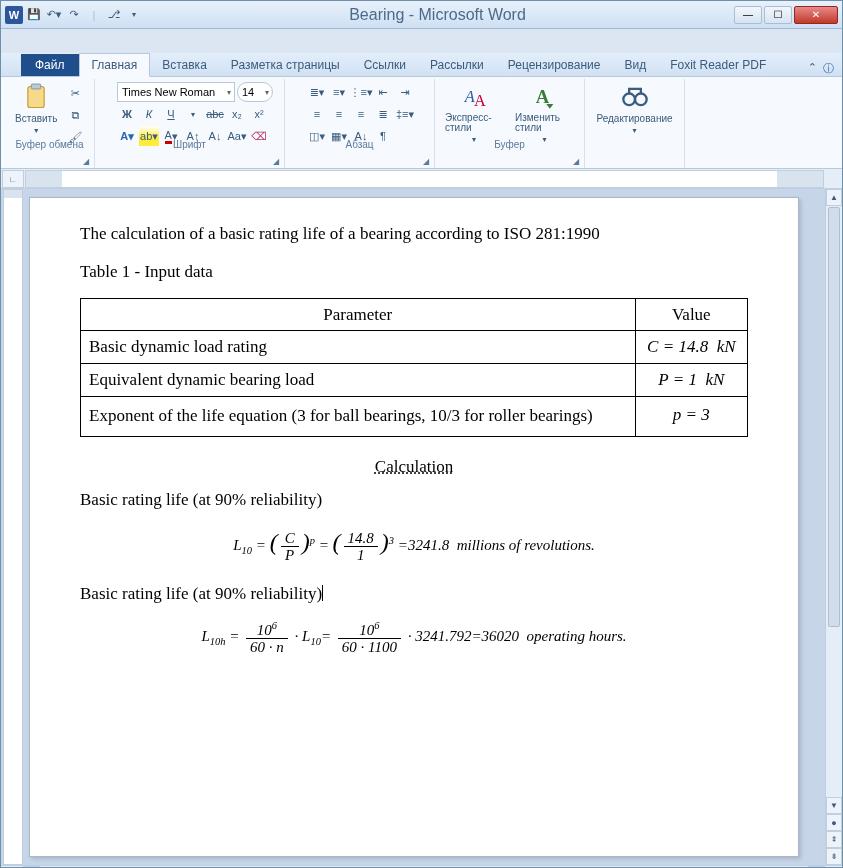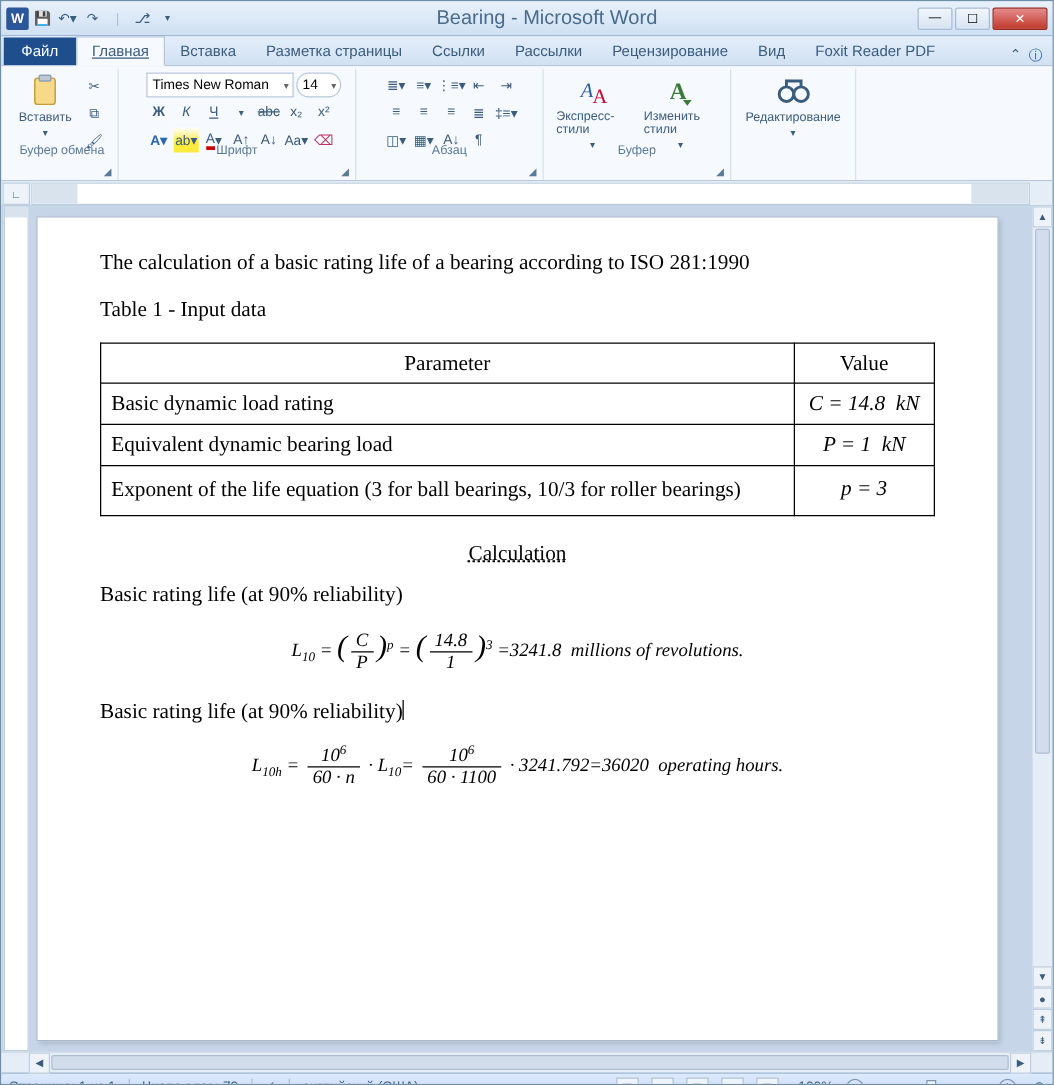--- a/index.html
+++ b/index.html
@@ -5,24 +5,24 @@
 * { box-sizing: border-box; margin: 0; padding: 0; }
 body { font-family: "Segoe UI", Tahoma, sans-serif; font-size: 11px; background: #dce6f2; width: 843px; height: 868px; overflow: hidden; border: 1px solid #6f8ea8; }
 .titlebar { height: 28px; background: linear-gradient(#e8f1fb,#cfe0f3); display: flex; align-items: center; padding: 0 4px; border-bottom: 1px solid #9fb8d3; }
 .qat { display:flex; gap:2px; align-items:center; }
 .qat-icon { width:18px; height:18px; display:flex; align-items:center; justify-content:center; font-size:11px; color:#3b5c7d; cursor:pointer; }
 .w-icon { width:18px;height:18px;background:#2b579a;color:#fff;font-weight:bold;font-size:11px;display:flex;align-items:center;justify-content:center;border-radius:2px; }
 .title { flex:1; text-align:center; color:#4a6b8a; font-size:16px; }
 .winbtns { display:flex; }
 .winbtn { width:28px; height:18px; margin-left:2px; display:flex; align-items:center; justify-content:center; font-size:10px; background:linear-gradient(#f2f6fb,#d7e4f2); border:1px solid #a8bdd6; border-radius:2px; cursor:pointer;}
 .winbtn.close { background:linear-gradient(#e68a8a,#c03a2b); color:#fff; border-color:#97261b; width:44px;}
-.tabs { height:24px; background:linear-gradient(#e3eefb,#d1e1f2); display:flex; align-items:flex-end; padding-left:2px; border-bottom:1px solid #b7c8dc; }
+.tabs { height:24px; background:linear-gradient(#e3eefb,#d1e1f2); display:flex; align-items:flex-end; padding-left:20px; border-bottom:1px solid #b7c8dc;margin-top:24px; }
 .tab-file { background:#1e4e8c; color:#fff; padding:4px 14px; font-size:12px; border-radius:0; cursor:pointer; }
 .tab { padding:4px 12px; font-size:12px; color:#3b5c7d; cursor:pointer; }
-.tab.active { background:#f6f9fd; border:1px solid #b7c8dc; border-bottom:1px solid #f6f9fd; margin-bottom:-1px;text-decoration:underline; }
+.tab.active { background:#f6f9fd; border:1px solid #b7c8dc; border-bottom:1px solid #f6f9fd; margin-bottom:-1px; }
 .helpmin { margin-left:auto; display:flex; gap:6px; padding-right:8px; color:#3b5c7d; }
 .ribbon { height:92px; background:#f6f9fd; border-bottom:1px solid #b7c8dc; display:flex; padding:2px 4px 0 4px; }
 .group { border-right:1px solid #d6e1ee; padding:2px 6px 0 6px; display:flex; flex-direction:column; position:relative; }
 .group-label { position:absolute; bottom:18px; left:0; right:0; text-align:center; font-size:10px; color:#5a7a9a; }
 .group-launcher { position:absolute; bottom:2px; right:3px; width:10px; height:10px; font-size:8px; color:#5a7a9a; cursor:pointer; display:flex;align-items:center;justify-content:center;}
 .big-btn { display:flex; flex-direction:column; align-items:center; gap:2px; padding:2px 4px; cursor:pointer; font-size:10px; color:#3b5c7d; }
 .big-btn svg,.big-btn .bicon{width:28px;height:28px;}
 .row { display:flex; gap:2px; align-items:center; height:22px;margin-left:16px; }
 .sel { height:20px; border:1px solid #b7c8dc; background:#fff; font-size:11px; padding:1px 14px 1px 4px; display:flex;align-items:center;position:relative; cursor:pointer;}
 .sel::after{content:"▾";position:absolute;right:3px;font-size:8px;color:#666;}

